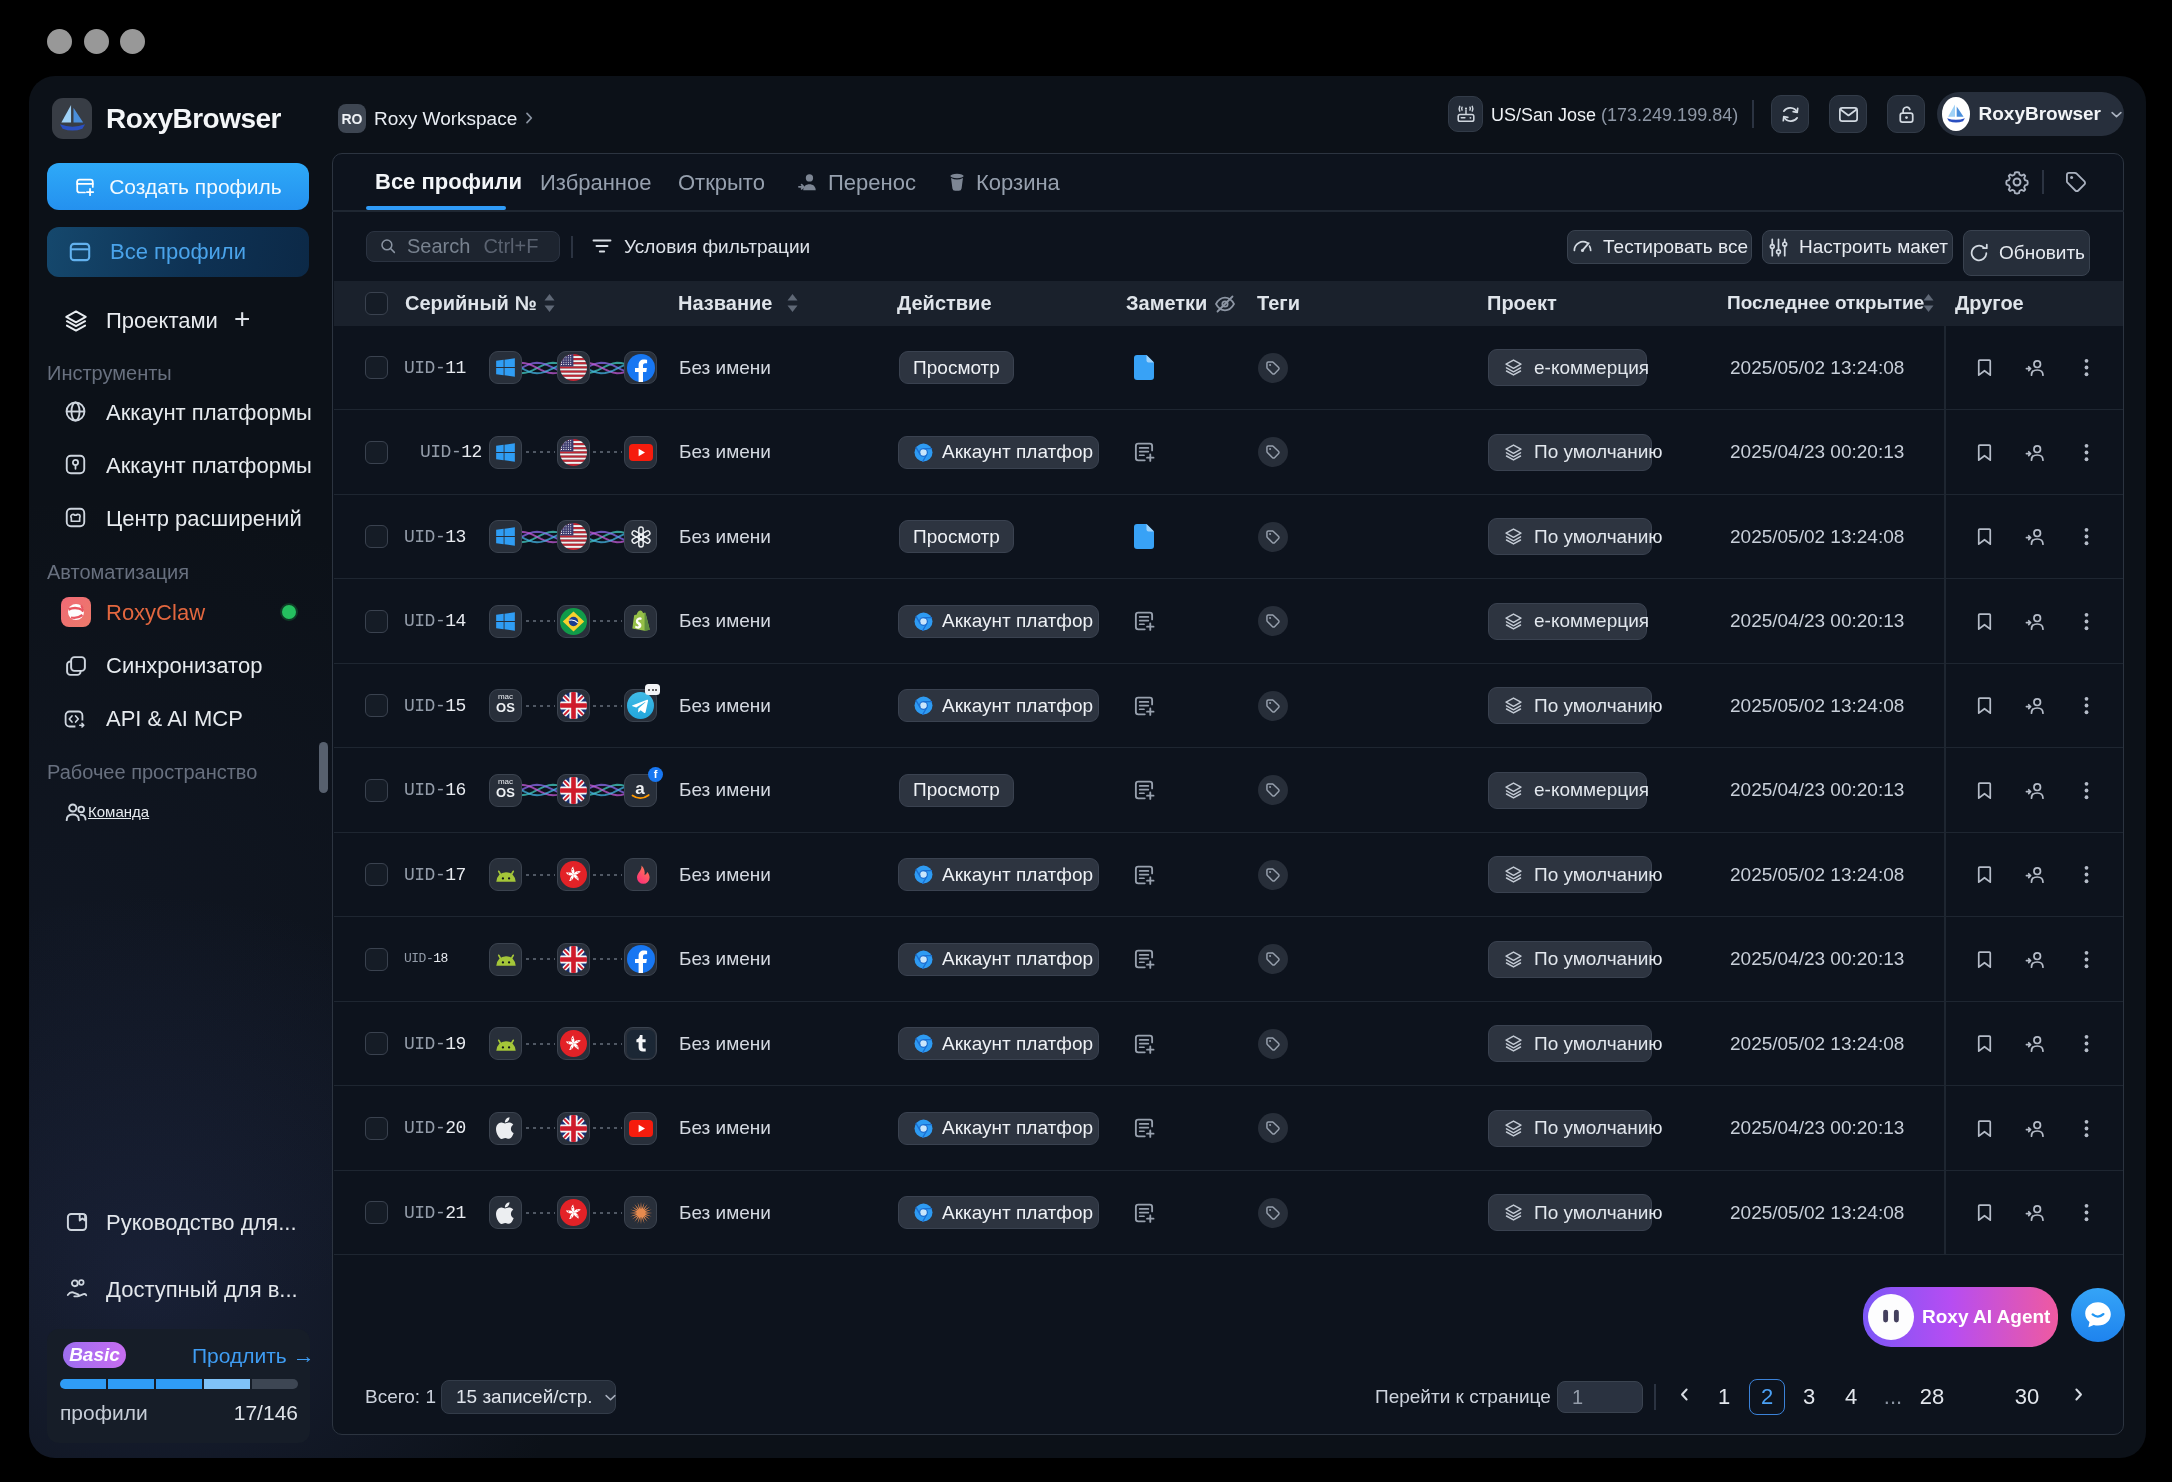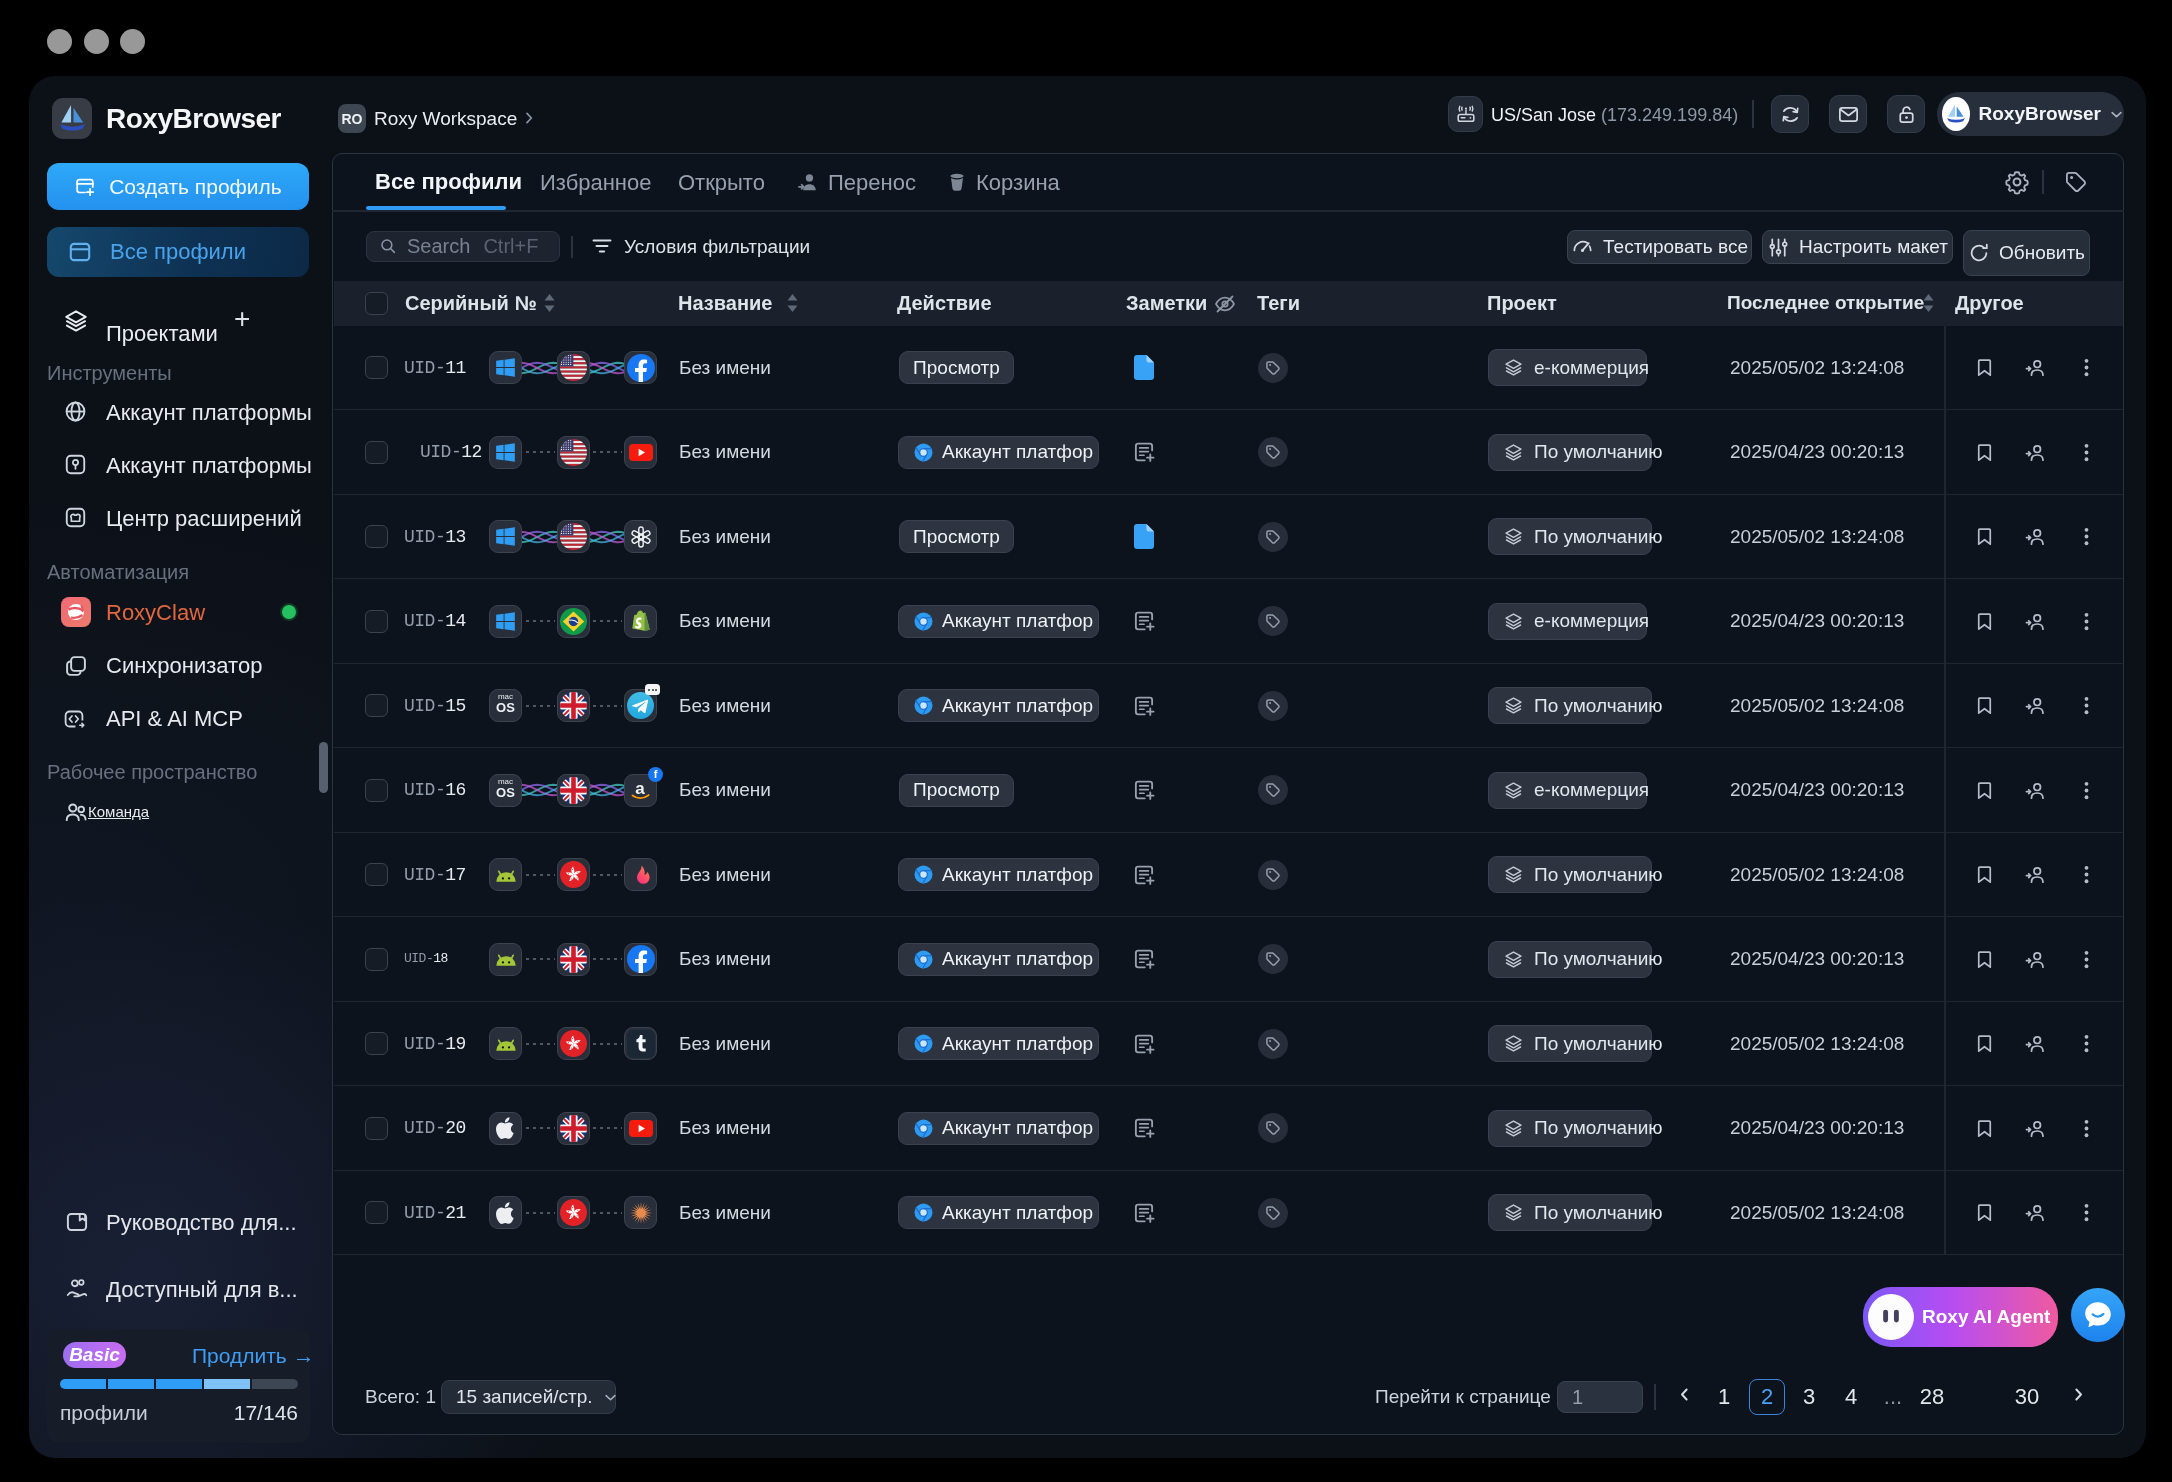--- a/index.html
+++ b/index.html
@@ -95,21 +95,21 @@
     </div>
     <span style="font-size:22px;color:#4aa3ea;margin-left:17px;">Все профили</span>
   </div>
 <div class="abs" style="left:63px;top:308px;width:26px;height:26px;">
     <svg width="26" height="26" viewBox="0 0 24 24" style="display:block;">
 <path d="M12 3.2 L21 8.2 12 13.2 3 8.2 Z" stroke="#e8ecf0" stroke-width="1.8" fill="none" stroke-linecap="round" stroke-linejoin="round"></path>
 <path d="M3.6 12.2 L12 16.8 20.4 12.2" stroke="#e8ecf0" stroke-width="1.8" fill="none" stroke-linecap="round" stroke-linejoin="round"></path>
 <path d="M3.6 16.2 L12 20.8 20.4 16.2" stroke="#e8ecf0" stroke-width="1.8" fill="none" stroke-linecap="round" stroke-linejoin="round"></path>
     </svg>
   </div>
-<div class="abs" style="left:106px;top:306px;width:160px;height:29px;font-size:22px;color:#e9ecf0;line-height:29px;margin-top:13px;">Проектами</div>
+<div class="abs" style="left:106px;top:306px;width:160px;height:29px;font-size:22px;color:#e9ecf0;line-height:29px;">Проектами</div>
 <div class="abs" style="left:234px;top:303px;width:20px;height:32px;font-size:28px;color:#dfe3e9;line-height:32px;font-weight:300;">+</div>
 <div class="abs" style="left:47px;top:361px;width:200px;height:24px;font-size:20px;color:#68707f;line-height:24px;">Инструменты</div>
 <div class="abs" style="left:63px;top:399px;width:26px;height:26px;">
     <svg width="25" height="25" viewBox="0 0 24 24" style="display:block;">
 <circle cx="12" cy="12" r="8.6" stroke="#ced5de" stroke-width="1.8" fill="none"></circle>
 <ellipse cx="12" cy="12" rx="3.9" ry="8.6" stroke="#ced5de" stroke-width="1.8" fill="none"></ellipse>
 <path d="M3.4 12 h17.2" stroke="#ced5de" stroke-width="1.8"></path>
     </svg>
   </div>
 <div class="abs" style="left:106px;top:398px;width:220px;height:29px;font-size:22px;color:#e6eaee;line-height:29px;">Аккаунт платформы</div>

